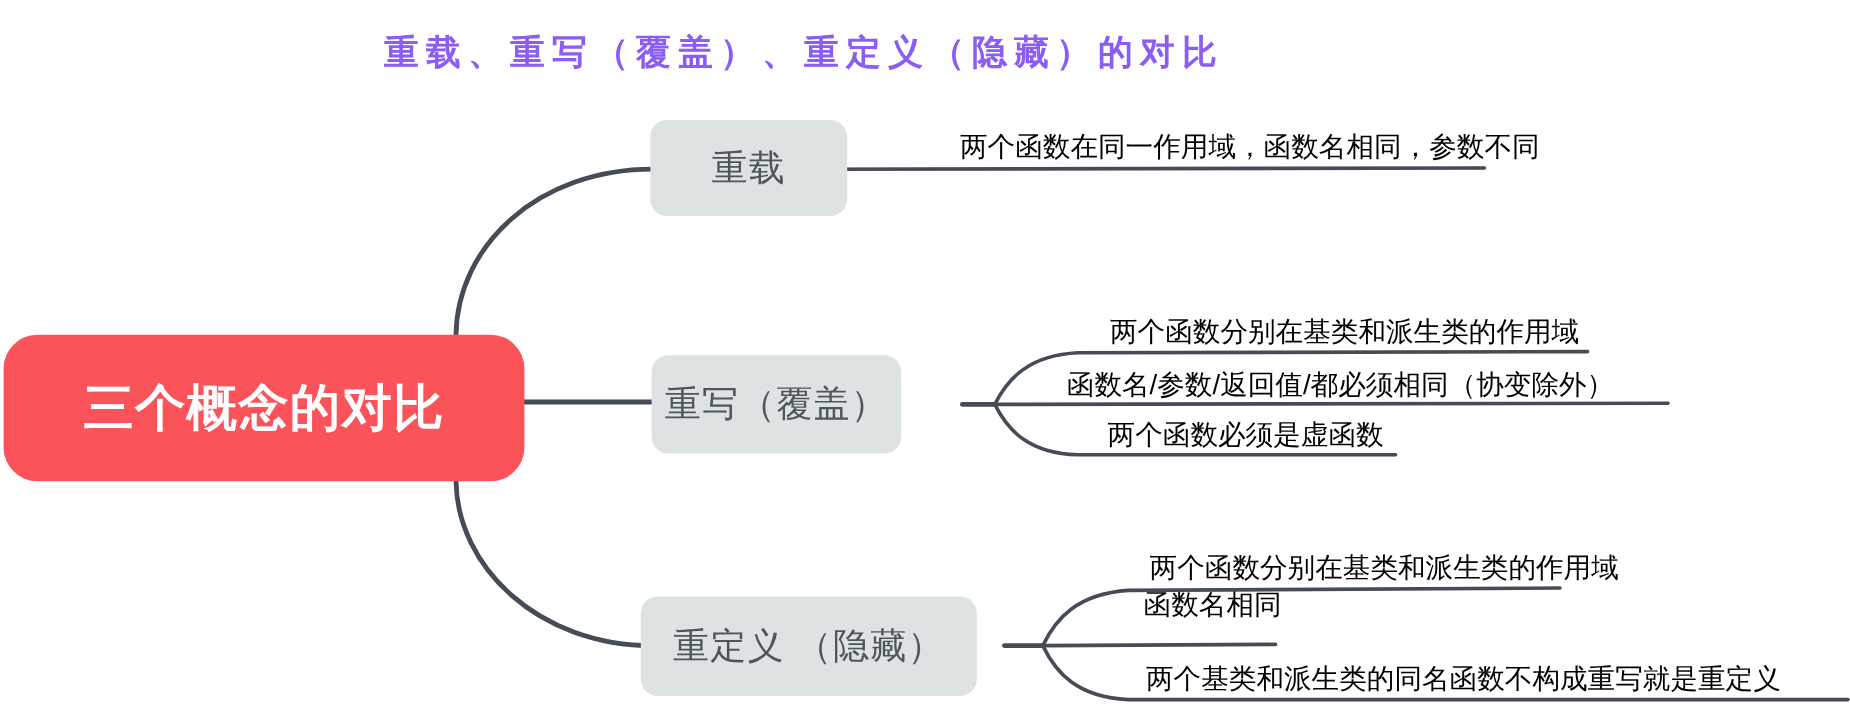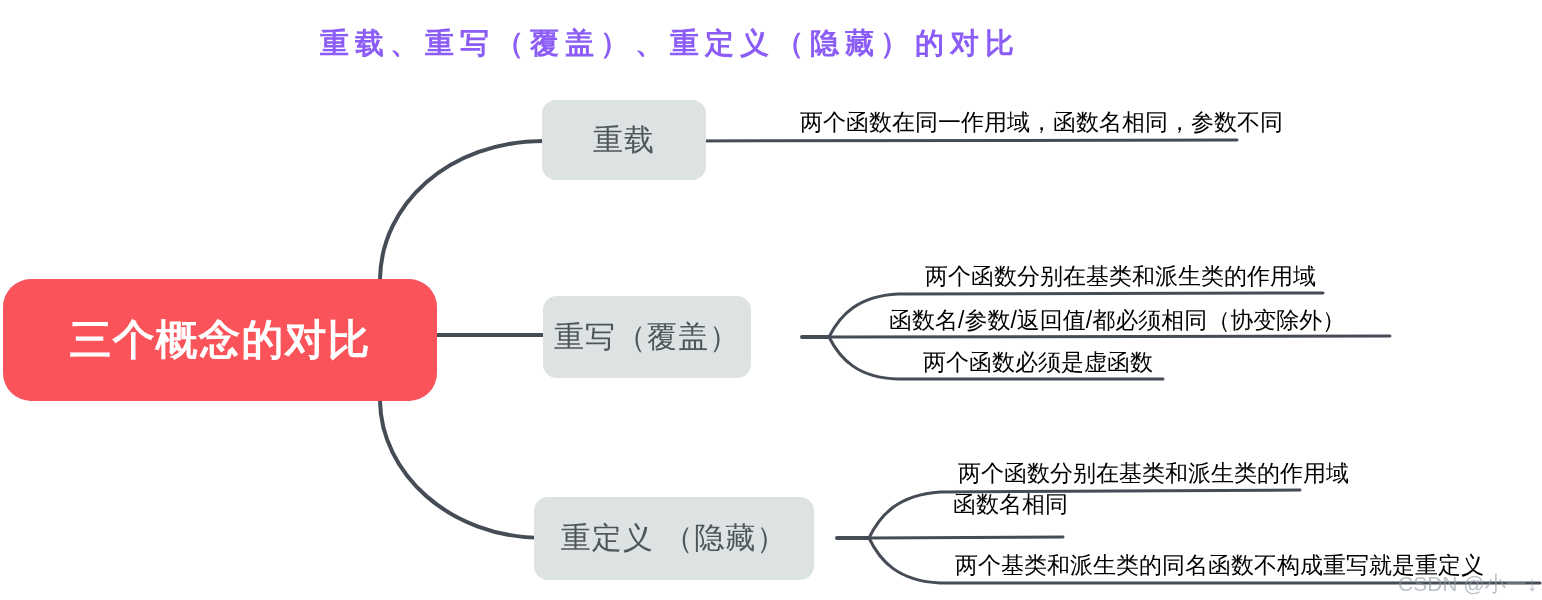--- a/index.html
+++ b/index.html
@@ -101,15 +101,14 @@
   <div class="leaf" id="b1c0">两个函数在同一作用域，函数名相同，参数不同</div>
 
   <div class="leaf" id="b2c0">两个函数分别在基类和派生类的作用域</div>
   <div class="leaf" id="b2c1">函数名/参数/返回值/都必须相同（协变除外）</div>
   <div class="leaf" id="b2c2">两个函数必须是虚函数</div>
 
   <div class="leaf" id="b3c0">两个函数分别在基类和派生类的作用域</div>
   <div class="leaf" id="b3c1">函数名相同</div>
   <div class="leaf" id="b3c2">两个基类和派生类的同名函数不构成重写就是重定义</div>
 
-  <div class="watermark">CSDN @小一↓</div>
 
 </div>
 
 </body></html>

